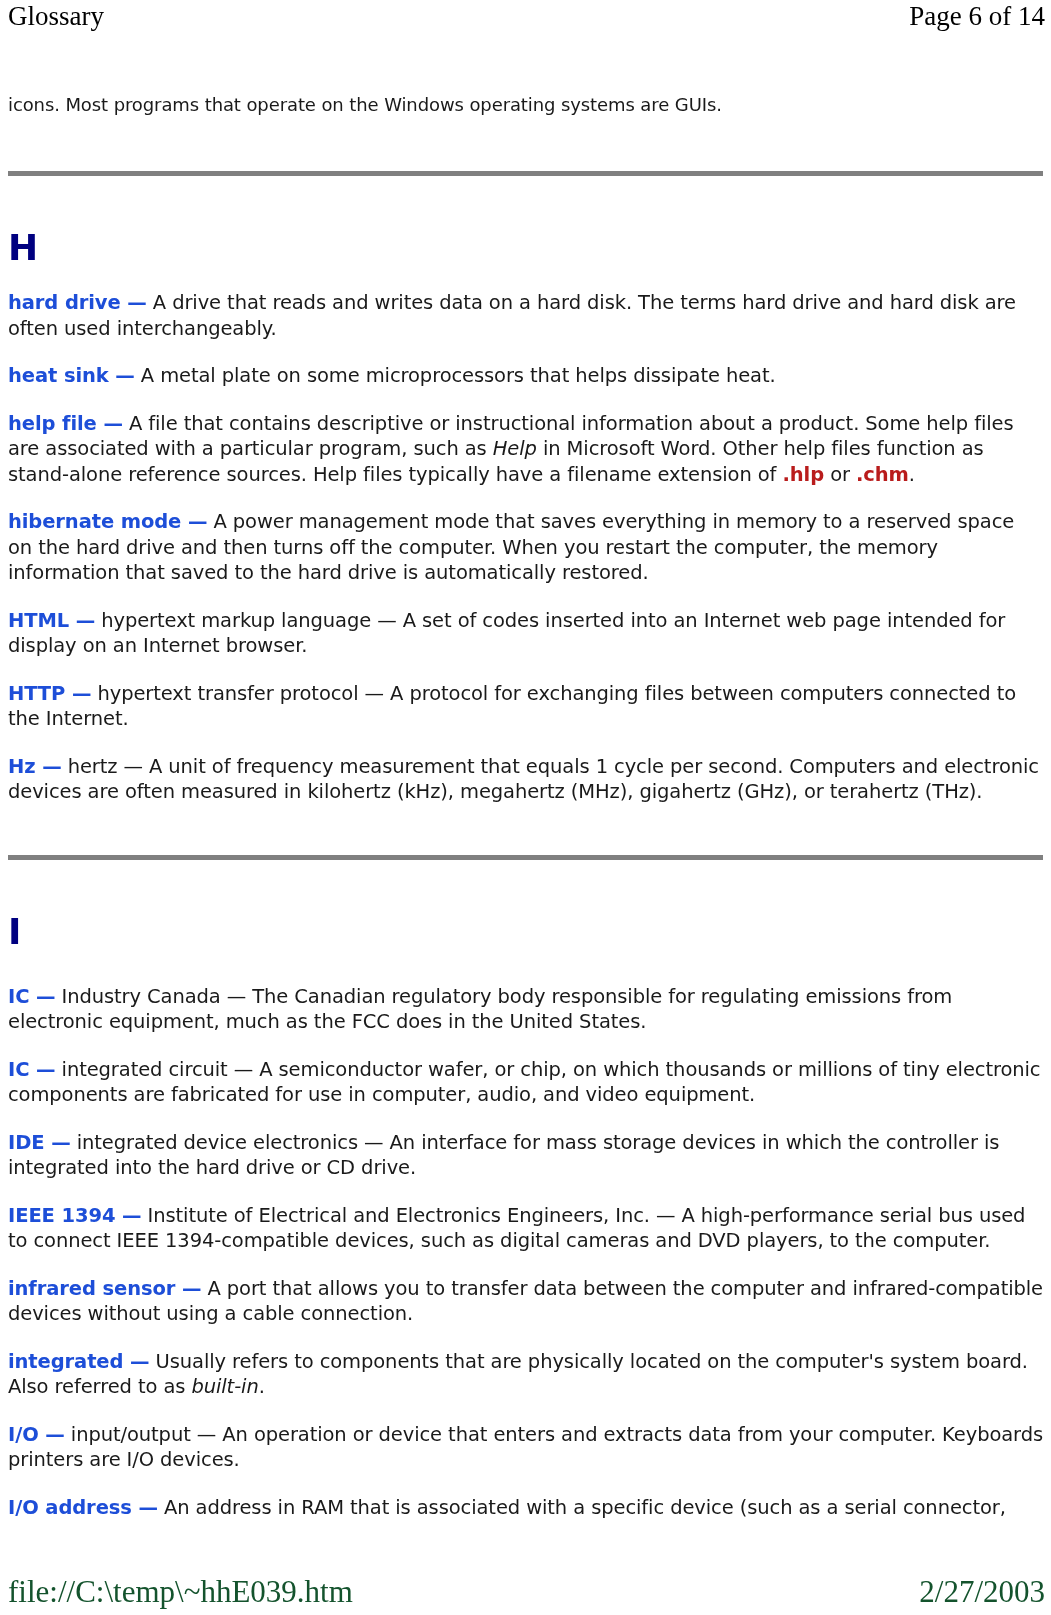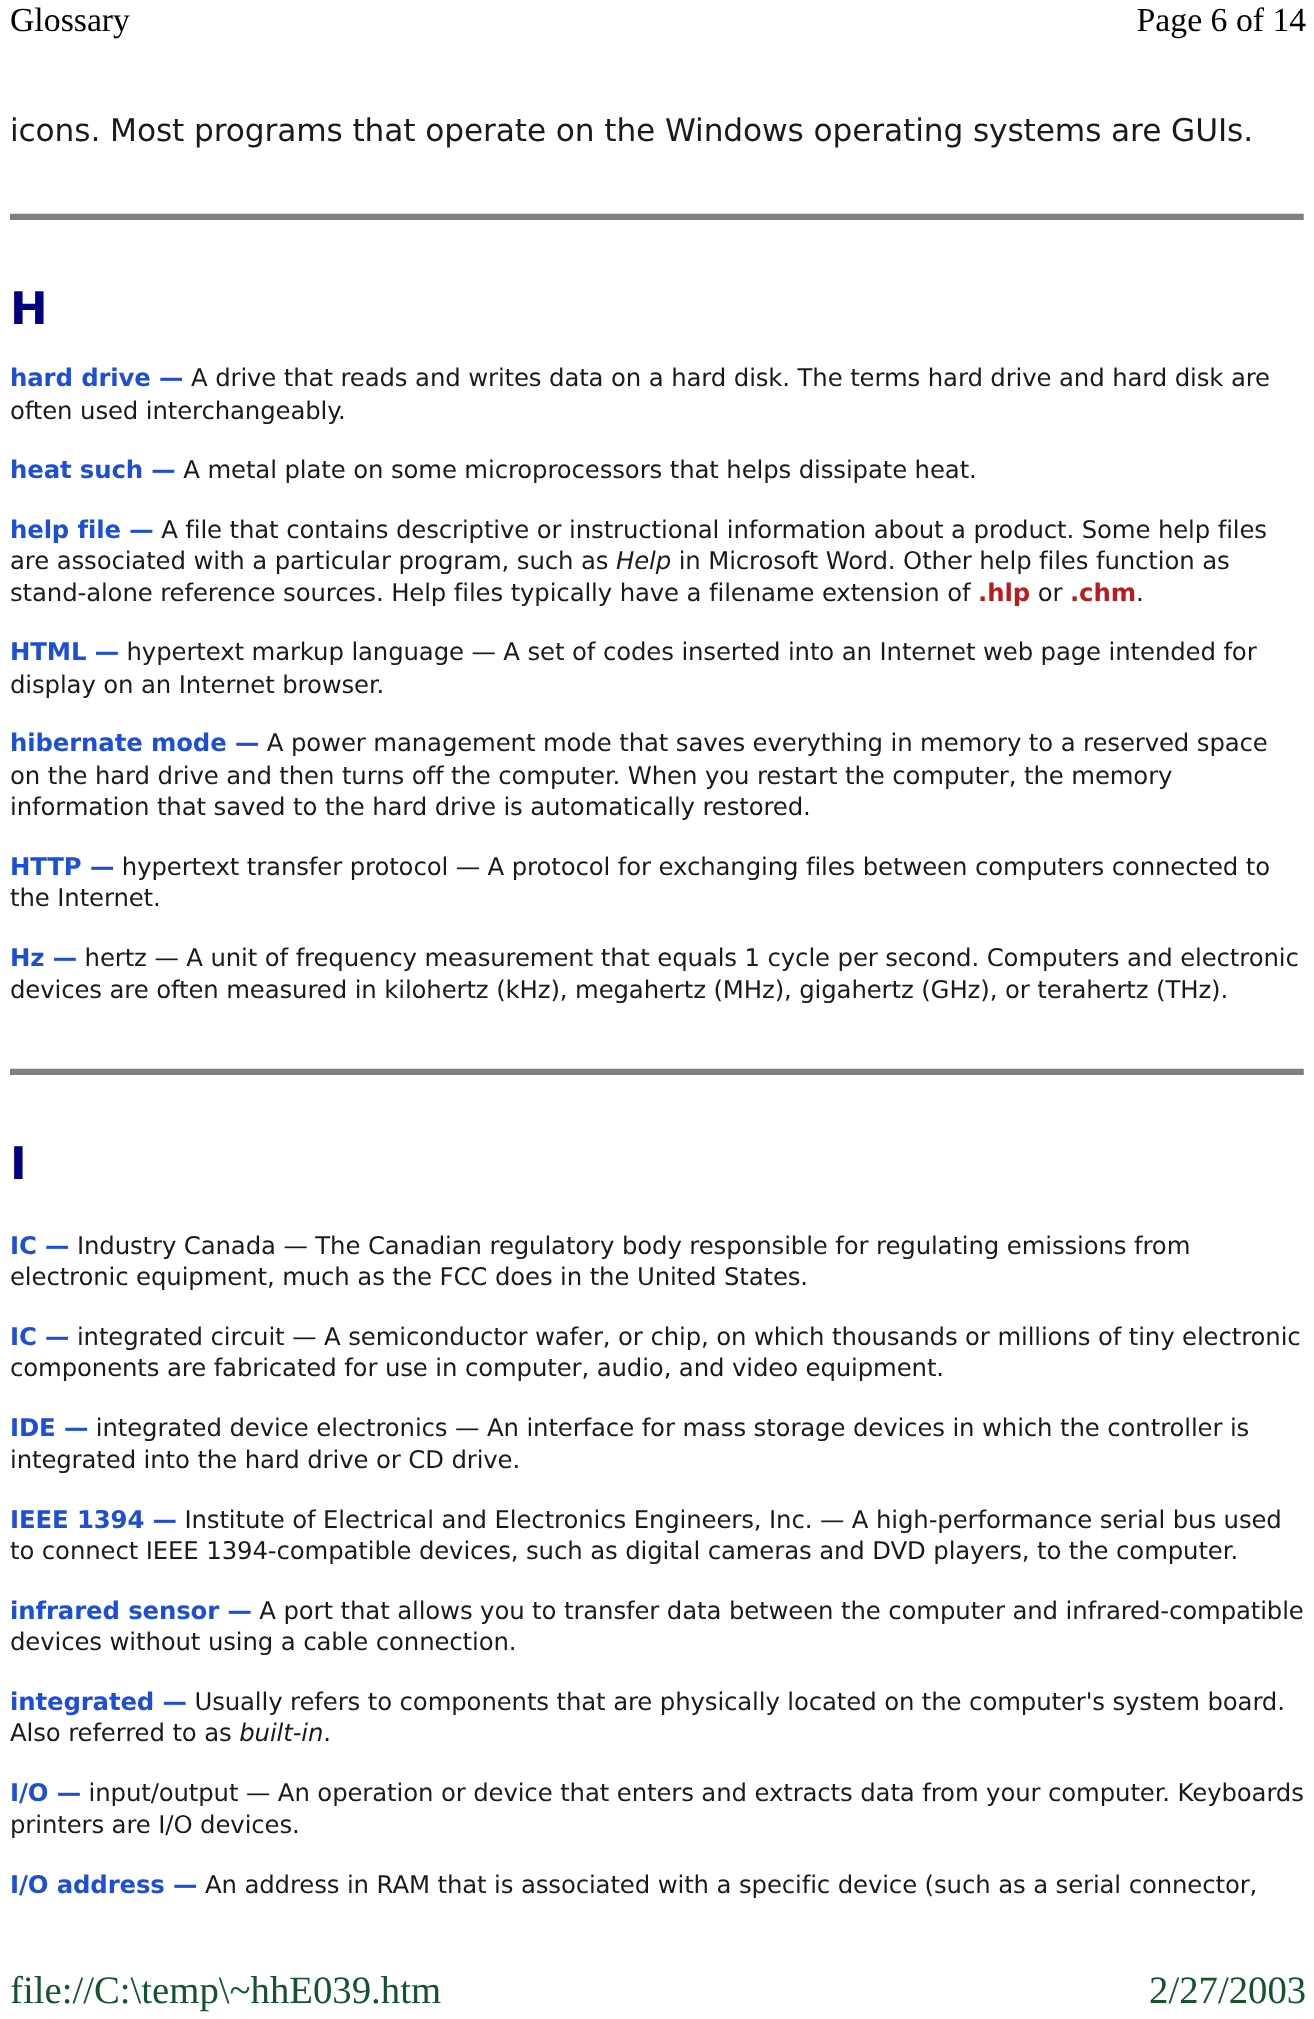--- a/index.html
+++ b/index.html
@@ -65,21 +65,21 @@
   .content {
     position: absolute;
     top: 86px;
     left: 0;
     width: 1051px;
     padding: 0 8px 0 8px;
     box-sizing: border-box;
   }
 
   .para {
-    font-size: 25px;
+    font-size: 18px;
     line-height: 25px;
     color: #1a1a1a;
     margin: 0;
     letter-spacing: -0.1px;
   }
 
   .lead-para {
     margin-top: 6px;
     margin-bottom: 0;
   }
@@ -149,24 +149,24 @@
     <div class="rule-wrap-1">
       <hr class="rule">
     </div>
 
     <div class="heading-wrap-1">
       <div class="letter-heading">H</div>
     </div>
 
     <div class="entries" id="entries-h">
         <p class="entry"><span class="term">hard drive —</span><span> A drive that reads and writes data on a hard disk. The terms hard drive and hard disk are often used interchangeably.</span></p>
-        <p class="entry"><span class="term">heat such —</span><span> A metal plate on some microprocessors that helps dissipate heat.</span></p>
+        <p class="entry"><span class="term">heat sink —</span><span> A metal plate on some microprocessors that helps dissipate heat.</span></p>
         <p class="entry"><span class="term">help file —</span><span> A file that contains descriptive or instructional information about a product. Some help files are associated with a particular program, such as </span><span class="em-italic">Help</span><span> in Microsoft Word. Other help files function as stand-alone reference sources. Help files typically have a filename extension of </span><span class="strong-black">.hlp</span><span> or </span><span class="strong-black">.chm</span><span>.</span></p>
+        <p class="entry"><span class="term">hibernate mode —</span><span> A power management mode that saves everything in memory to a reserved space on the hard drive and then turns off the computer. When you restart the computer, the memory information that saved to the hard drive is automatically restored.</span></p>
         <p class="entry"><span class="term">HTML —</span><span> hypertext markup language — A set of codes inserted into an Internet web page intended for display on an Internet browser.</span></p>
-        <p class="entry"><span class="term">hibernate mode —</span><span> A power management mode that saves everything in memory to a reserved space on the hard drive and then turns off the computer. When you restart the computer, the memory information that saved to the hard drive is automatically restored.</span></p>
         <p class="entry"><span class="term">HTTP —</span><span> hypertext transfer protocol — A protocol for exchanging files between computers connected to the Internet.</span></p>
         <p class="entry"><span class="term">Hz —</span><span> hertz — A unit of frequency measurement that equals 1 cycle per second. Computers and electronic devices are often measured in kilohertz (kHz), megahertz (MHz), gigahertz (GHz), or terahertz (THz).</span></p>
       </div>
 
     <div class="rule-wrap-2">
       <hr class="rule">
     </div>
 
     <div class="heading-wrap-2">
       <div class="letter-heading">I</div>

